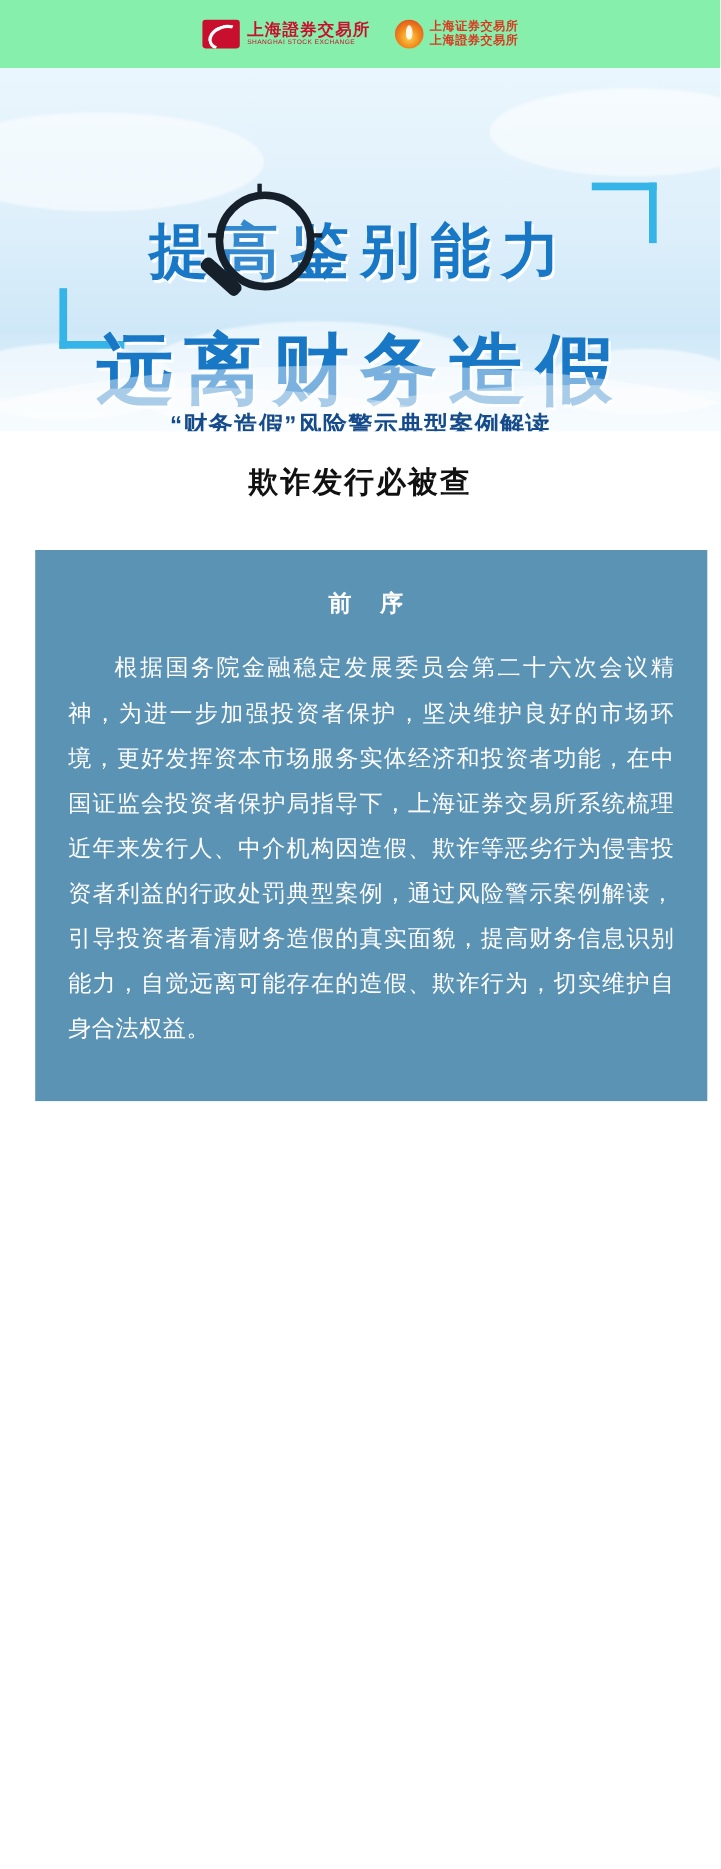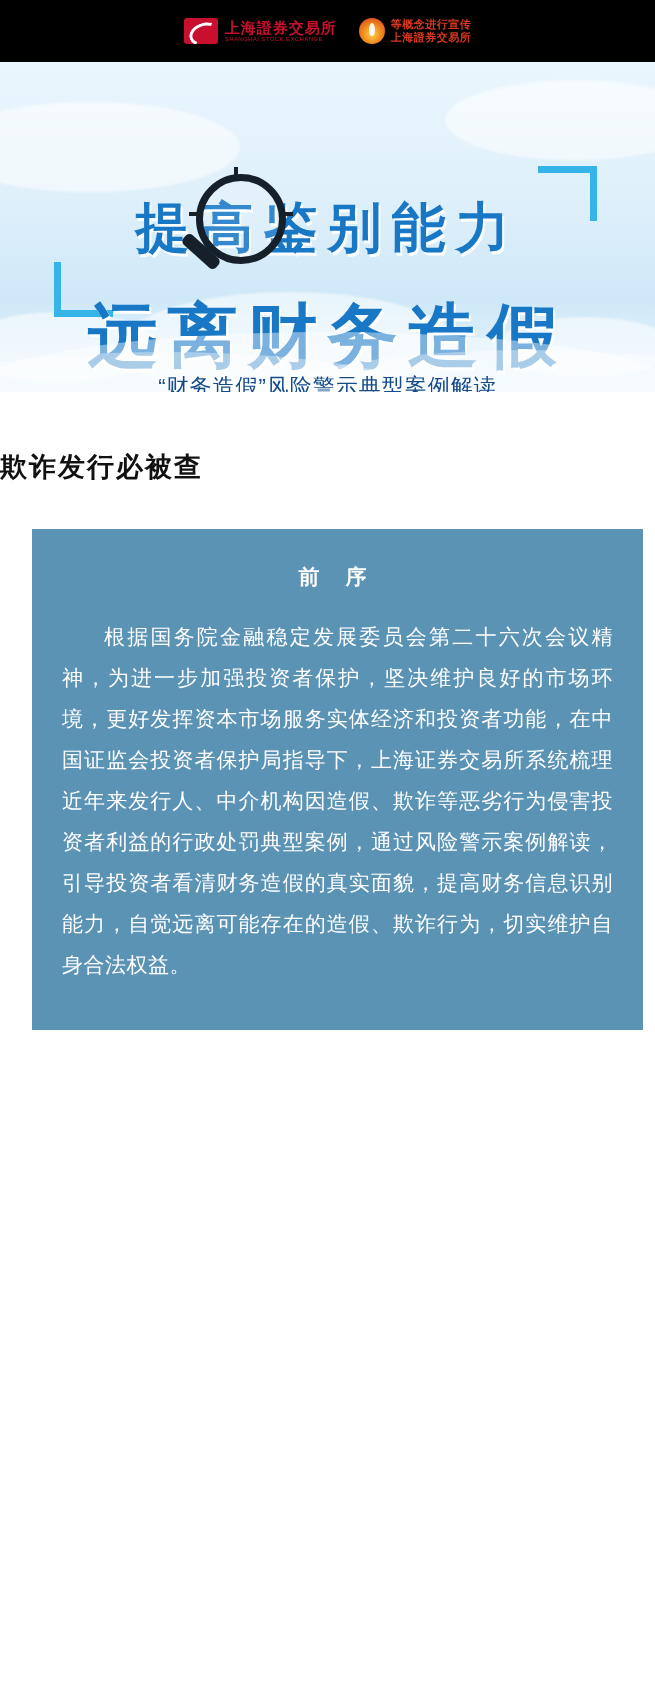--- a/index.html
+++ b/index.html
@@ -22,21 +22,21 @@
     background: #ffffff;
   }
 
   
   .header {
     height: 62px;
     display: flex;
     align-items: center;
     justify-content: center;
     gap: 22px;
-    background: #000000;
+    background: #86efac;
   }
   .logo-sse {
     display: flex;
     align-items: center;
     gap: 7px;
   }
   .logo-sse .mark {
     width: 34px;
     height: 26px;
     background: #c8102e;
@@ -212,30 +212,30 @@
   .mt-top { left: 31px; top: -14px; width: 4px; height: 14px; }
   .mt-left { left: -14px; top: 31px; width: 14px; height: 4px; }
   .mt-right { right: -14px; top: 31px; width: 14px; height: 4px; }
 
   .hero-sub {
     position: absolute;
     top: 310px;
     width: 100%;
     text-align: center;
     font-size: 22px;
-    font-weight: normal;
+    font-weight: bold;
     color: #154b8a;
     letter-spacing: 1px;
     z-index: 6;
   }
 
   
   .titles {
-    margin-top: 52px;
-    text-align: left;
+    margin-top: 23px;
+    text-align: center;
   }
   .titles .t {
     font-size: 27px;
     font-weight: bold;
     color: #111;
     letter-spacing: 2px;
     line-height: 1.75;
   }
 
   
@@ -282,21 +282,21 @@
     <div class="logo-sse">
       <div class="mark"></div>
       <div class="txt">
         <div class="cn">上海證券交易所</div>
         <div class="en">SHANGHAI STOCK EXCHANGE</div>
       </div>
     </div>
     <div class="logo-edu">
       <div class="flame"></div>
       <div class="txt">
-        <div>等概念进行宣传</div>
+        <div>上海证券交易所</div>
         <div>上海證券交易所</div>
       </div>
     </div>
   </div>
 
   <div class="hero">
     <div class="cloud c1"></div>
     <div class="cloud c2"></div>
     <div class="cloud c4"></div>
     <div class="cloud c5"></div>

